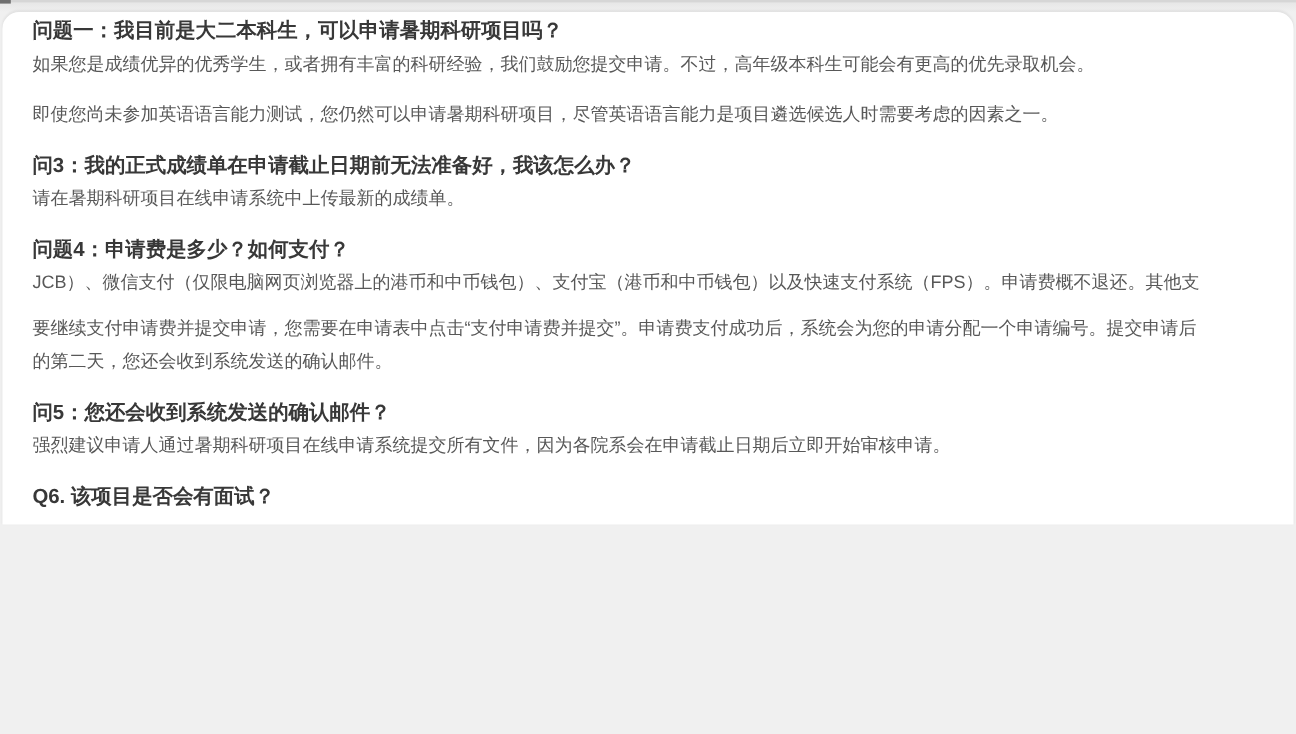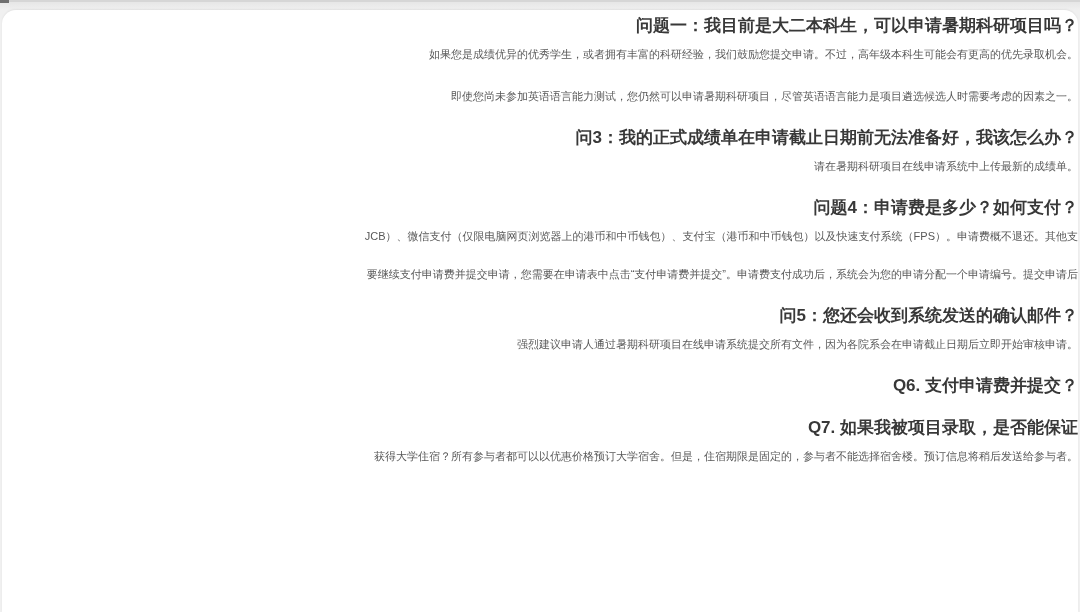--- a/index.html
+++ b/index.html
@@ -27,42 +27,41 @@
     position: absolute;
     top: 0; left: 0;
     width: 9px; height: 3px;
     background: #6f6f6f;
   }
   .card {
     position: absolute;
     top: 10px;
     left: 2px;
     width: 1076px;
-    height: 602px;
+    height: 427px;
     background: #ffffff;
     border-radius: 14px 14px 0 0;
     box-shadow: 0 -1px 2px rgba(0,0,0,0.06);
     padding: 2px 0 0 25px;
     box-sizing: border-box;
     overflow: hidden;
-    text-align: right;
   }
   .faq-item { margin: 0 0 14px 0; }
   .q {
     margin: 0;
     font-size: 17px;
     line-height: 28px;
     font-weight: 700;
     color: #383838;
     white-space: nowrap;
   }
   .para { margin: 0; }
   .para + .para { margin-top: 10px; }
   .line {
-    font-size: 11px;
+    font-size: 15px;
     line-height: 28px;
     color: #585858;
     white-space: nowrap;
   }
 </style>
 </head>
 <body>
 
 <div class="page">
   <div class="top-edge-line"></div>
@@ -90,32 +89,33 @@
       </div>
     </section>
 
     <section class="faq-item">
       <h3 class="q">问题4：申请费是多少？如何支付？</h3>
       <div class="para">
         <div class="line">JCB）、微信支付（仅限电脑网页浏览器上的港币和中币钱包）、支付宝（港币和中币钱包）以及快速支付系统（FPS）。申请费概不退还。其他支</div>
       </div>
       <div class="para">
         <div class="line">要继续支付申请费并提交申请，您需要在申请表中点击“支付申请费并提交”。申请费支付成功后，系统会为您的申请分配一个申请编号。提交申请后</div>
+        <div class="line">的第二天，您还会收到系统发送的确认邮件。</div>
       </div>
     </section>
 
     <section class="faq-item">
       <h3 class="q">问5：您还会收到系统发送的确认邮件？</h3>
       <div class="para">
         <div class="line">强烈建议申请人通过暑期科研项目在线申请系统提交所有文件，因为各院系会在申请截止日期后立即开始审核申请。</div>
       </div>
     </section>
 
     <section class="faq-item">
-      <h3 class="q">Q6. 支付申请费并提交？</h3>
+      <h3 class="q">Q6. 该项目是否会有面试？</h3>
     </section>
 
     <section class="faq-item">
       <h3 class="q">Q7. 如果我被项目录取，是否能保证</h3>
       <div class="para">
         <div class="line">获得大学住宿？所有参与者都可以以优惠价格预订大学宿舍。但是，住宿期限是固定的，参与者不能选择宿舍楼。预订信息将稍后发送给参与者。</div>
       </div>
     </section>
 
   </div>

